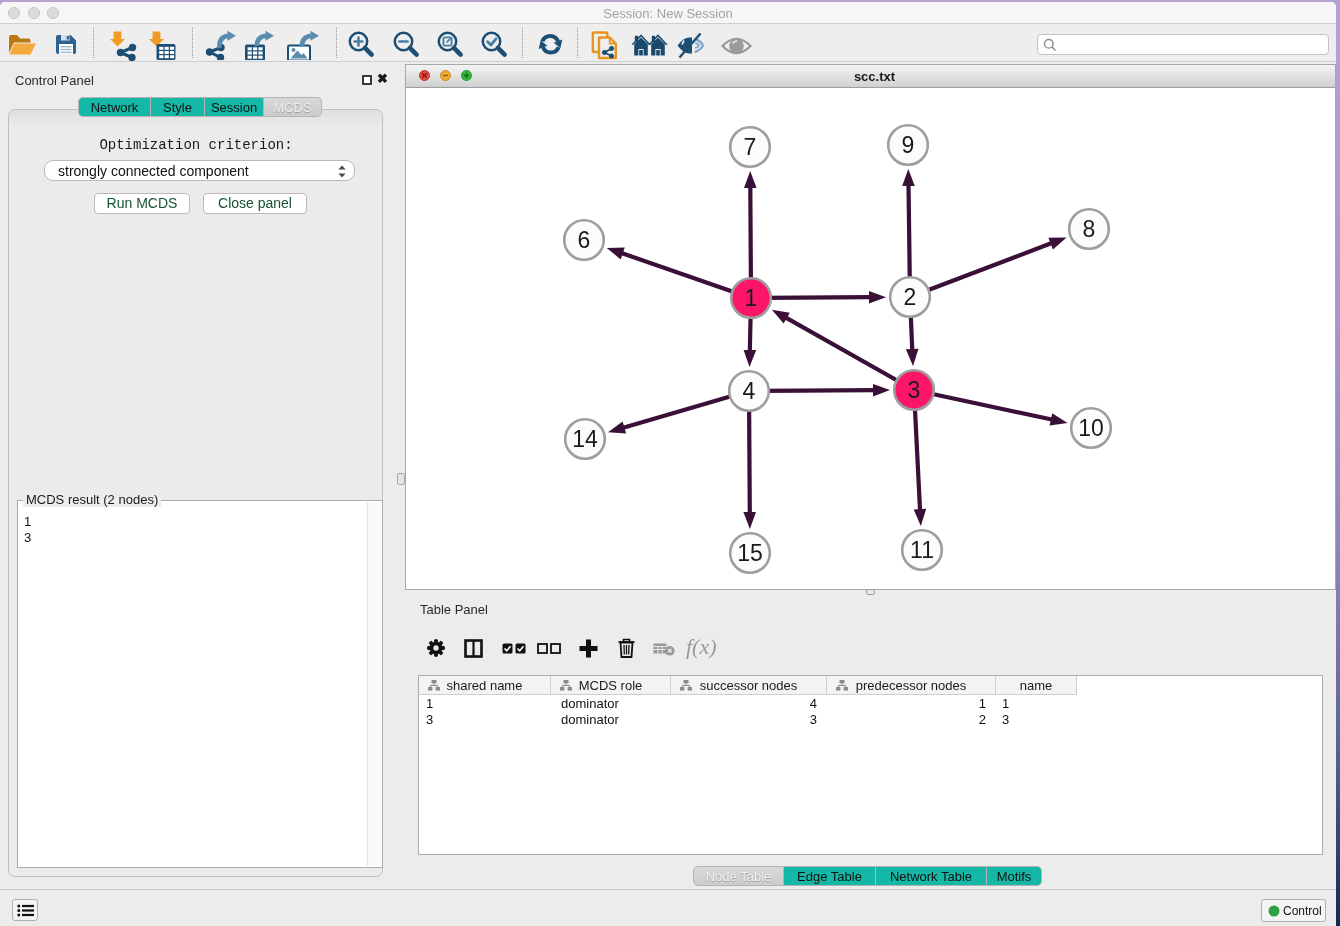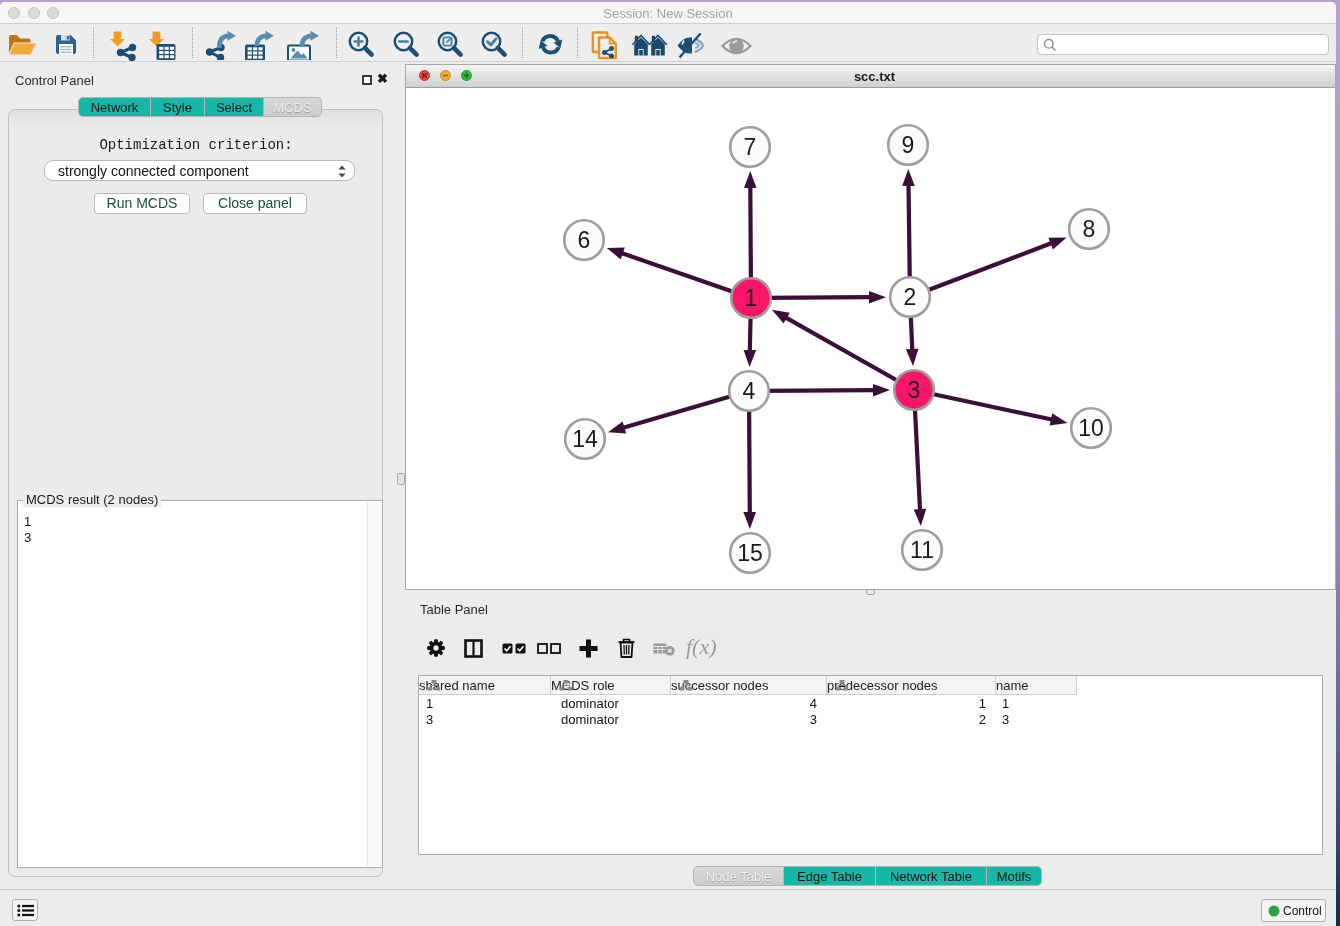--- a/index.html
+++ b/index.html
@@ -38,21 +38,21 @@
 #netwin{left:405px;top:62px;width:931px;height:526px;background:#fff;border:1px solid #a7a7a7;box-sizing:border-box;}
 #nettitle{position:absolute;left:0;top:0;width:929px;height:22px;background:linear-gradient(180deg,#f4f4f4,#d0d0d0);border-bottom:1px solid #9e9e9e;}
 #nettitle .t{position:absolute;top:4px;left:4px;width:100%;text-align:center;font-size:13px;font-weight:bold;color:#1a1a1a;}
 .mac{position:absolute;top:5px;width:11px;height:11px;border-radius:50%;box-sizing:border-box;}
 .mac svg{position:absolute;left:0;top:0;}
 #graph{position:absolute;left:-1px;top:23px;}
 #tpanel{left:405px;top:594px;width:931px;height:294px;background:#ececec;}
 #tpanel-h{position:absolute;left:15px;top:6px;font-size:13px;color:#2b2b2b;}
 #ttoolbar{position:absolute;left:13px;top:26px;width:905px;height:44px;}
 #ttable{position:absolute;left:13px;top:79px;width:905px;height:180px;background:#fff;border:1px solid #ababab;box-sizing:border-box;font-size:13px;}
-.th{position:absolute;top:0;height:19px;background:#f3f3f3;border-right:1px solid #cfcfcf;border-bottom:1px solid #cfcfcf;box-sizing:border-box;text-align:left;line-height:19px;color:#1a1a1a;}
+.th{position:absolute;top:0;height:19px;background:#f3f3f3;border-right:1px solid #cfcfcf;border-bottom:1px solid #cfcfcf;box-sizing:border-box;text-align:center;line-height:19px;color:#1a1a1a;}
 .th svg{position:absolute;left:9px;top:4px;}
 .td{position:absolute;height:16px;line-height:16px;color:#111;}
 #btabs{left:288px;top:270px;}
 #statusbar{left:0;top:887px;width:1336px;height:39px;background:#ececec;border-top:1px solid #c6c6c6;}
 #membtn{position:absolute;left:1261px;top:9px;width:65px;height:23px;background:#f4f4f4;border:1px solid #b0b0b0;border-radius:3px;box-sizing:border-box;}
 #listbtn{position:absolute;left:12px;top:9px;width:26px;height:22px;background:#f4f4f4;border:1px solid #b0b0b0;border-radius:3px;box-sizing:border-box;}
 </style>
 </head>
 <body>
 <div id="app">
@@ -214,21 +214,21 @@
       </div>
 </div>
 <div id="cpanel" class="abs">
 <div id="cpanel-h">Control Panel</div>
 <div class="float-ico" style="left:362px;top:12px;"></div>
 <div class="close-ico" style="left:377px;top:8px;">✖</div>
 <div id="tabpanel"></div>
 <div id="ctabs" class="tabs">
 <div class="tab first" style="width:73px;">Network</div>
 <div class="tab" style="width:54px;">Style</div>
-<div class="tab" style="width:59px;">Select</div>
+<div class="tab" style="width:59px;">Session</div>
 <div class="tab sel last" style="width:58px;">MCDS</div>
 </div>
 <div id="opt-label">Optimization criterion:</div>
 <div id="combo">
         <span class="ctext">strongly connected component</span>
 <svg width="10" height="15" viewBox="0 0 10 15">
           <path d="M1.4 5.6 L5 1.4 L8.6 5.6 Z" fill="#4a4a4a"></path>
           <path d="M1.4 9.4 L5 13.6 L8.6 9.4 Z" fill="#4a4a4a"></path>
         </svg>
       </div>

